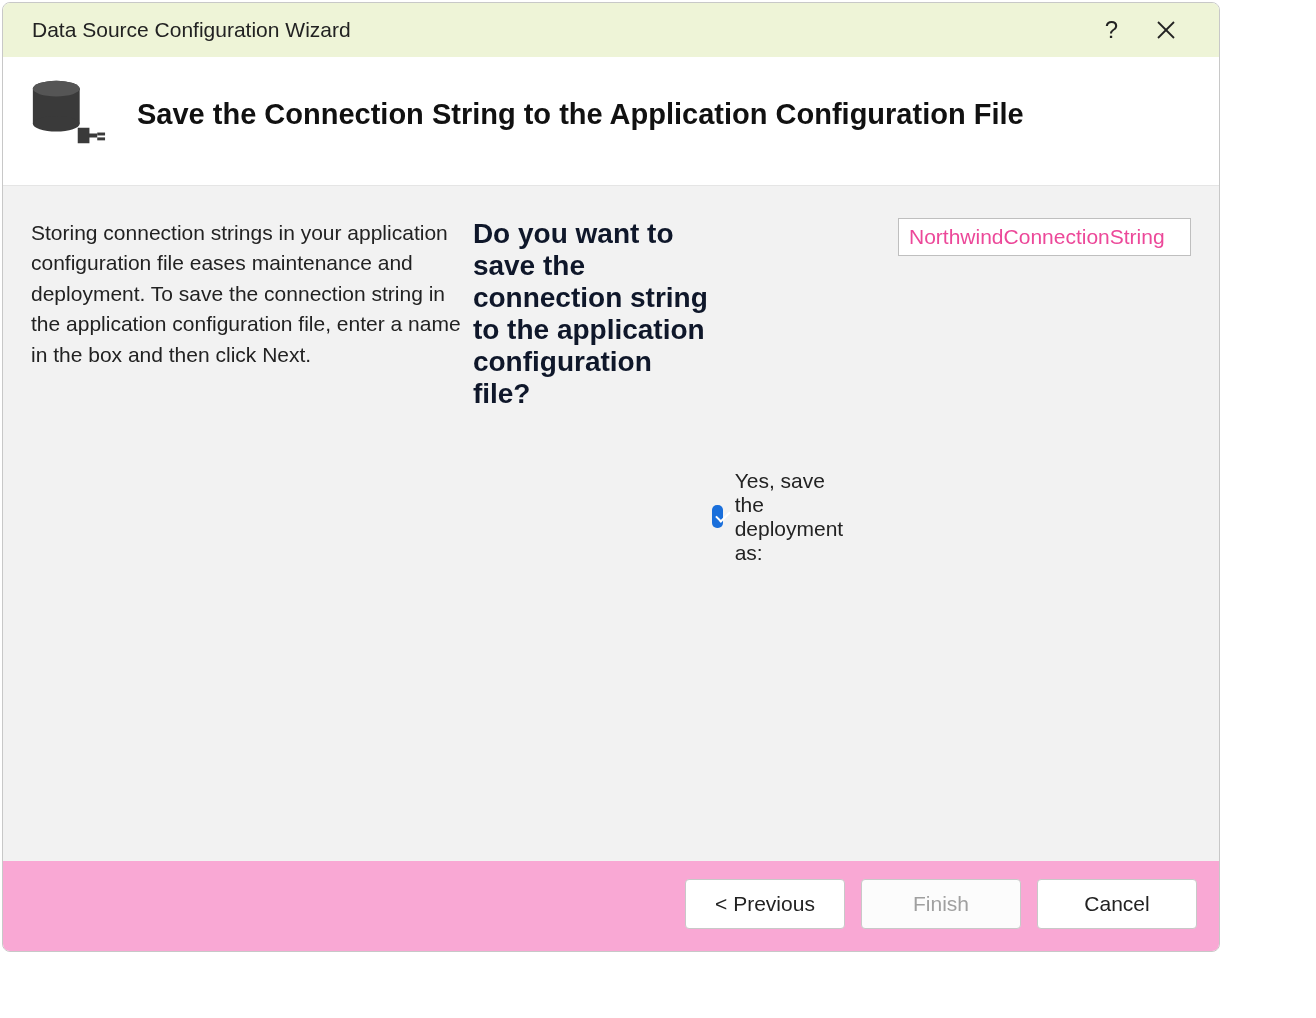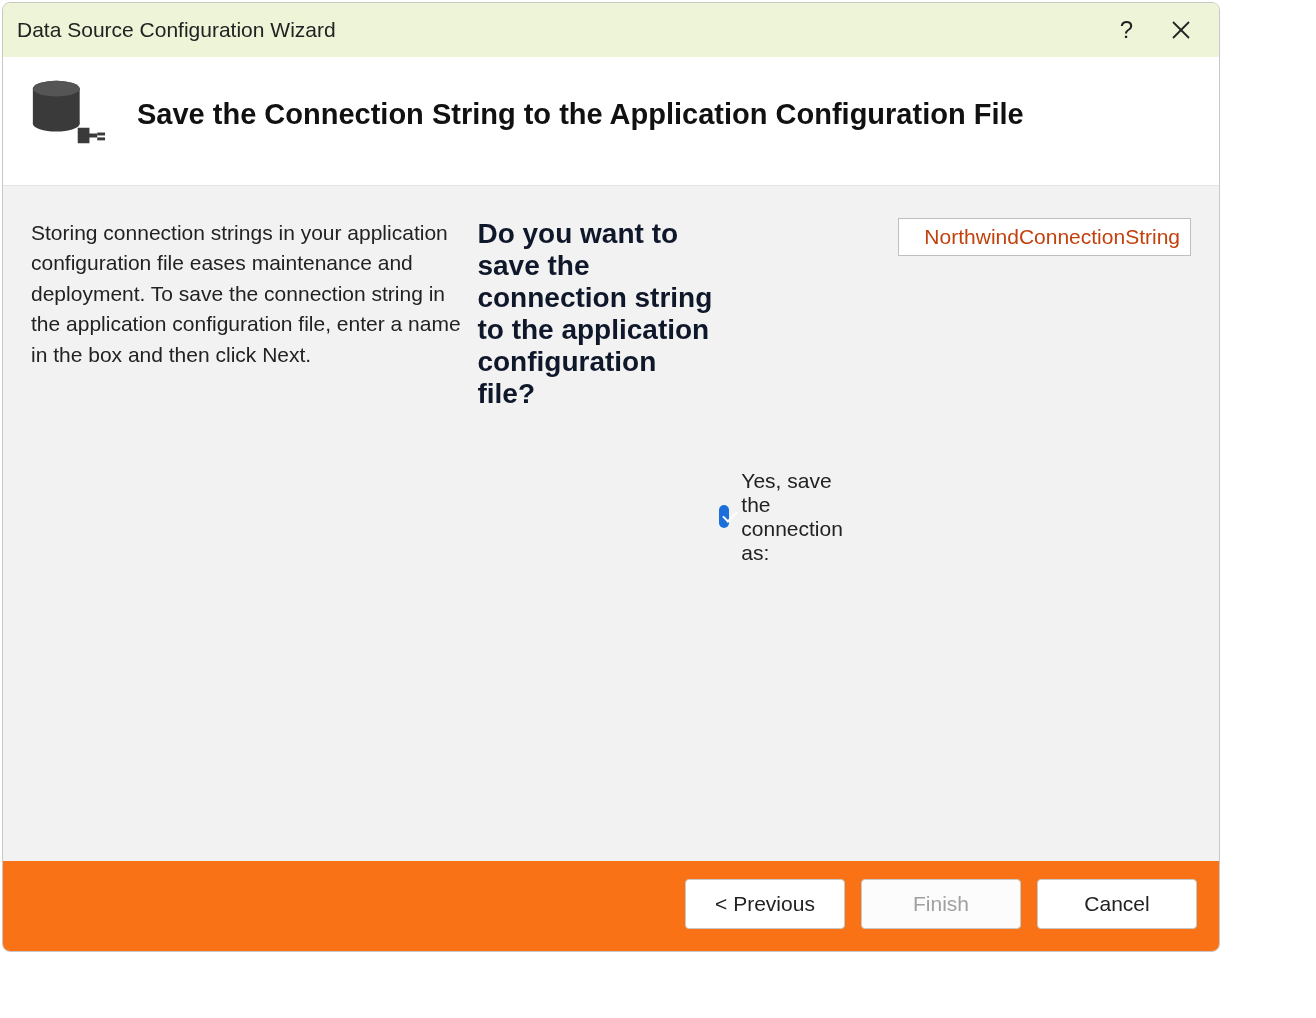--- a/index.html
+++ b/index.html
@@ -23,21 +23,21 @@
       display: flex;
       flex-direction: column;
       overflow: hidden;
       background: #fff;
     }
     .titlebar {
       background: #eef4d7;
       height: 54px;
       display: flex;
       align-items: center;
-      padding: 0 14px;
+      padding: 0 29px;
     }
     .titlebar-title {
       font-size: 21px;
       color: #222;
       flex: 1;
     }
     .titlebar-controls {
       display: flex;
       gap: 30px;
       align-items: center;
@@ -123,26 +123,25 @@
       color: #222;
     }
     .name-input {
       margin-left: 42px;
       width: 676px;
       height: 38px;
       border: 1px solid #bfbfbf;
       background: #fff;
       font-size: 21px;
       padding: 4px 10px;
-      color: #c2410c;
+      color: #ec4899;
       outline: none;
-      text-align: right;
     }
     .footer {
-      background: #f97316;
+      background: #f9a8d4;
       padding: 18px 22px 22px 22px;
       display: flex;
       justify-content: flex-end;
       gap: 16px;
     }
     .footer-btn {
       width: 160px;
       height: 50px;
       border: 1px solid #c8c8c8;
       background: #fff;
@@ -193,21 +192,21 @@
       </svg>
     </div>
     <div class="header-title">Save the Connection String to the Application Configuration File</div>
   </div>
 
   <div class="content">
     <div class="description">Storing connection strings in your application configuration file eases maintenance and deployment. To save the connection string in the application configuration file, enter a name in the box and then click Next.</div>
     <div class="question">Do you want to save the connection string to the application configuration file?</div>
     <div class="checkbox-row">
       <input type="checkbox" class="checkbox" checked="" style="">
-      <label class="checkbox-label">Yes, save the connection as:</label>
+      <label class="checkbox-label">Yes, save the deployment as:</label>
     </div>
     <input type="text" class="name-input" value="NorthwindConnectionString" style="">
   </div>
 
   <div class="footer">
     <button class="footer-btn">&lt; Previous</button>
     <button class="footer-btn disabled">Finish</button>
     <button class="footer-btn">Cancel</button>
   </div>
 

